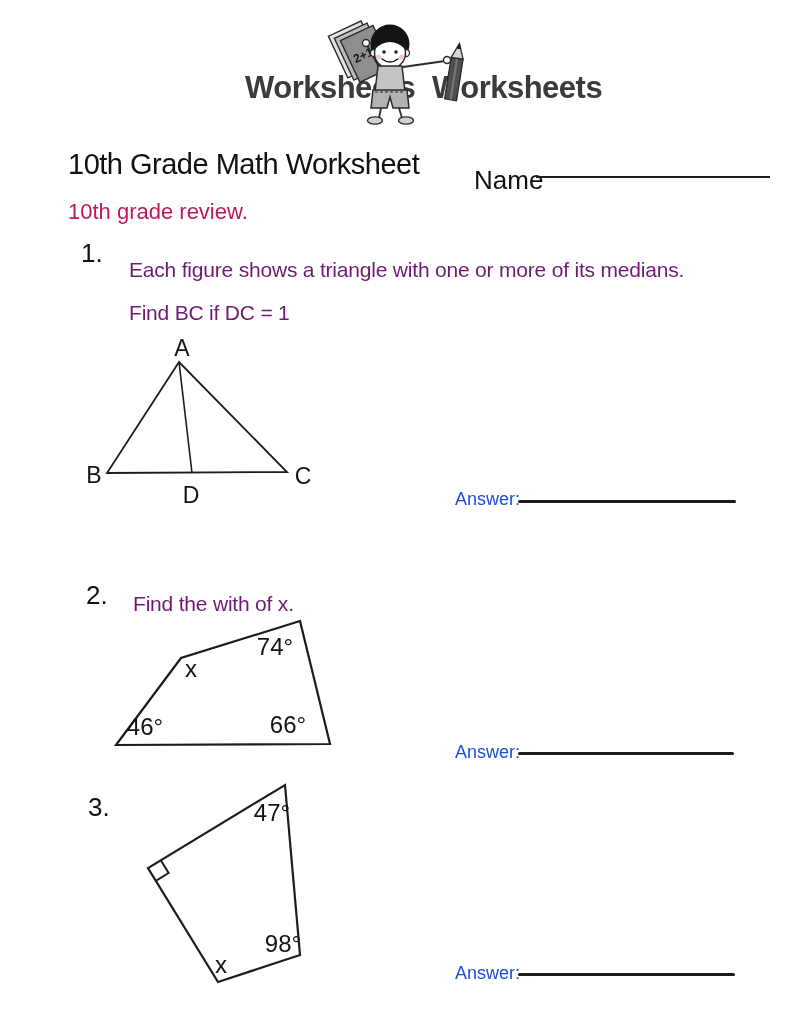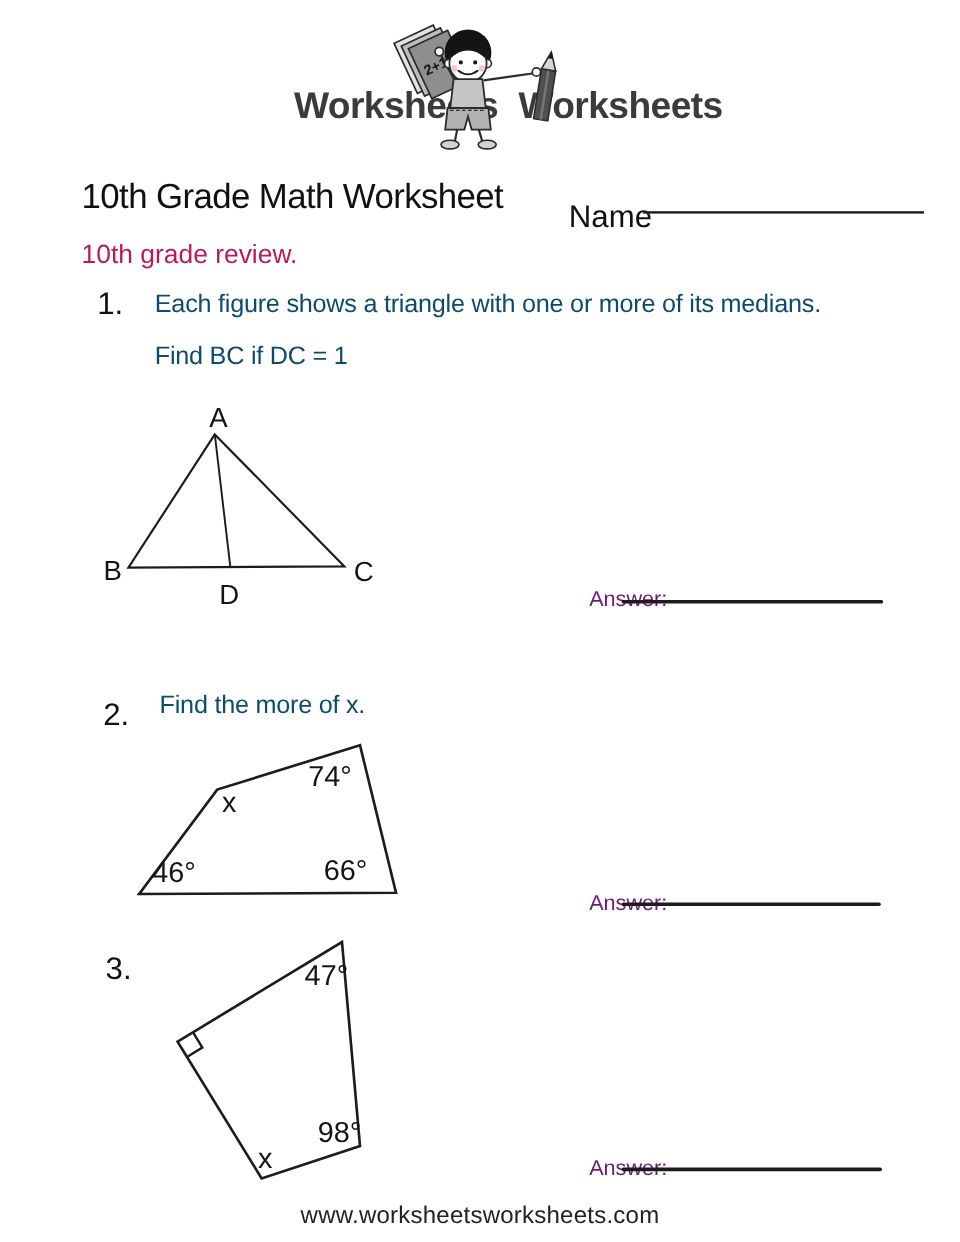--- a/index.html
+++ b/index.html
@@ -14,22 +14,22 @@
   .logo-word {
     font-size:31px; font-weight:bold; color:#3b3b3b; letter-spacing:-0.5px;
   }
   
   .title { font-size:29px; letter-spacing:-0.5px; color:#111; }
   .name-label { font-size:26px; color:#111; }
   .name-line { height:2px; background:#1c1c1c; }
   .subtitle { font-size:22px; color:#be185d; }
   
   .prob-number { font-size:26px; color:#111; }
-  .prob-text { font-size:21px; color:#0c4a6e; letter-spacing:-0.2px; }
-  .answer-label { font-size:18px; color:#701a75;margin-left:36px; }
+  .prob-text { font-size:21px; color:#701a75; letter-spacing:-0.2px;margin-top:16px; }
+  .answer-label { font-size:18px; color:#1d4ed8; }
   .answer-line { height:3px; background:#1c1c1c; border-radius:2px; }
   
   svg text { font-family:"Liberation Sans", sans-serif; fill:#141414; }
   .shape { fill:none; stroke:#1c1c1c; }
   
   .footer-url { width:100%; text-align:center; font-size:20px; color:#222; letter-spacing:0.2px; }
 </style>
 </head>
 <body>
 
@@ -96,21 +96,21 @@
     <text x="102" y="26" text-anchor="middle" font-size="23">A</text>
     <text x="14" y="153" text-anchor="middle" font-size="23">B</text>
     <text x="223" y="154" text-anchor="middle" font-size="23">C</text>
     <text x="111" y="173" text-anchor="middle" font-size="23">D</text>
   </svg>
 
   <div class="abs answer-label" style="left:455px; top:489px;">Answer:</div>
   <div class="abs answer-line" style="left:518px; top:500px; width:218px;"></div>
 
   <div class="abs prob-number" style="left:86px; top:580px;">2.</div>
-  <div class="abs prob-text" style="left:133px; top:576px;">Find the more of x.</div>
+  <div class="abs prob-text" style="left:133px; top:576px;">Find the with of x.</div>
 
   <svg class="abs" style="left:95px; top:610px;" width="250" height="145" viewBox="0 0 250 145">
     <polygon class="shape" points="205,11 86,48 21,135 235,134" stroke-width="2.2"></polygon>
     <text x="180" y="45" text-anchor="middle" font-size="24">74°</text>
     <text x="96" y="67" text-anchor="middle" font-size="24">x</text>
     <text x="50" y="125" text-anchor="middle" font-size="24">46°</text>
     <text x="193" y="123" text-anchor="middle" font-size="24">66°</text>
   </svg>
 
   <div class="abs answer-label" style="left:455px; top:742px;">Answer:</div>
@@ -122,15 +122,14 @@
     <polygon class="shape" points="155,10 170,180 88,207 18,93" stroke-width="2.2"></polygon>
     <polyline class="shape" points="30.8,85.2 38.6,98 25.8,105.8" stroke-width="2"></polyline>
     <text x="142" y="46" text-anchor="middle" font-size="24">47°</text>
     <text x="153" y="177" text-anchor="middle" font-size="24">98°</text>
     <text x="91" y="198" text-anchor="middle" font-size="24">x</text>
   </svg>
 
   <div class="abs answer-label" style="left:455px; top:963px;">Answer:</div>
   <div class="abs answer-line" style="left:518px; top:973px; width:217px;"></div>
 
-  <div class="abs footer-url" style="top:1002px; left:0;">www.worksheetsworksheets.com</div>
 
 </div>
 
 </body></html>

